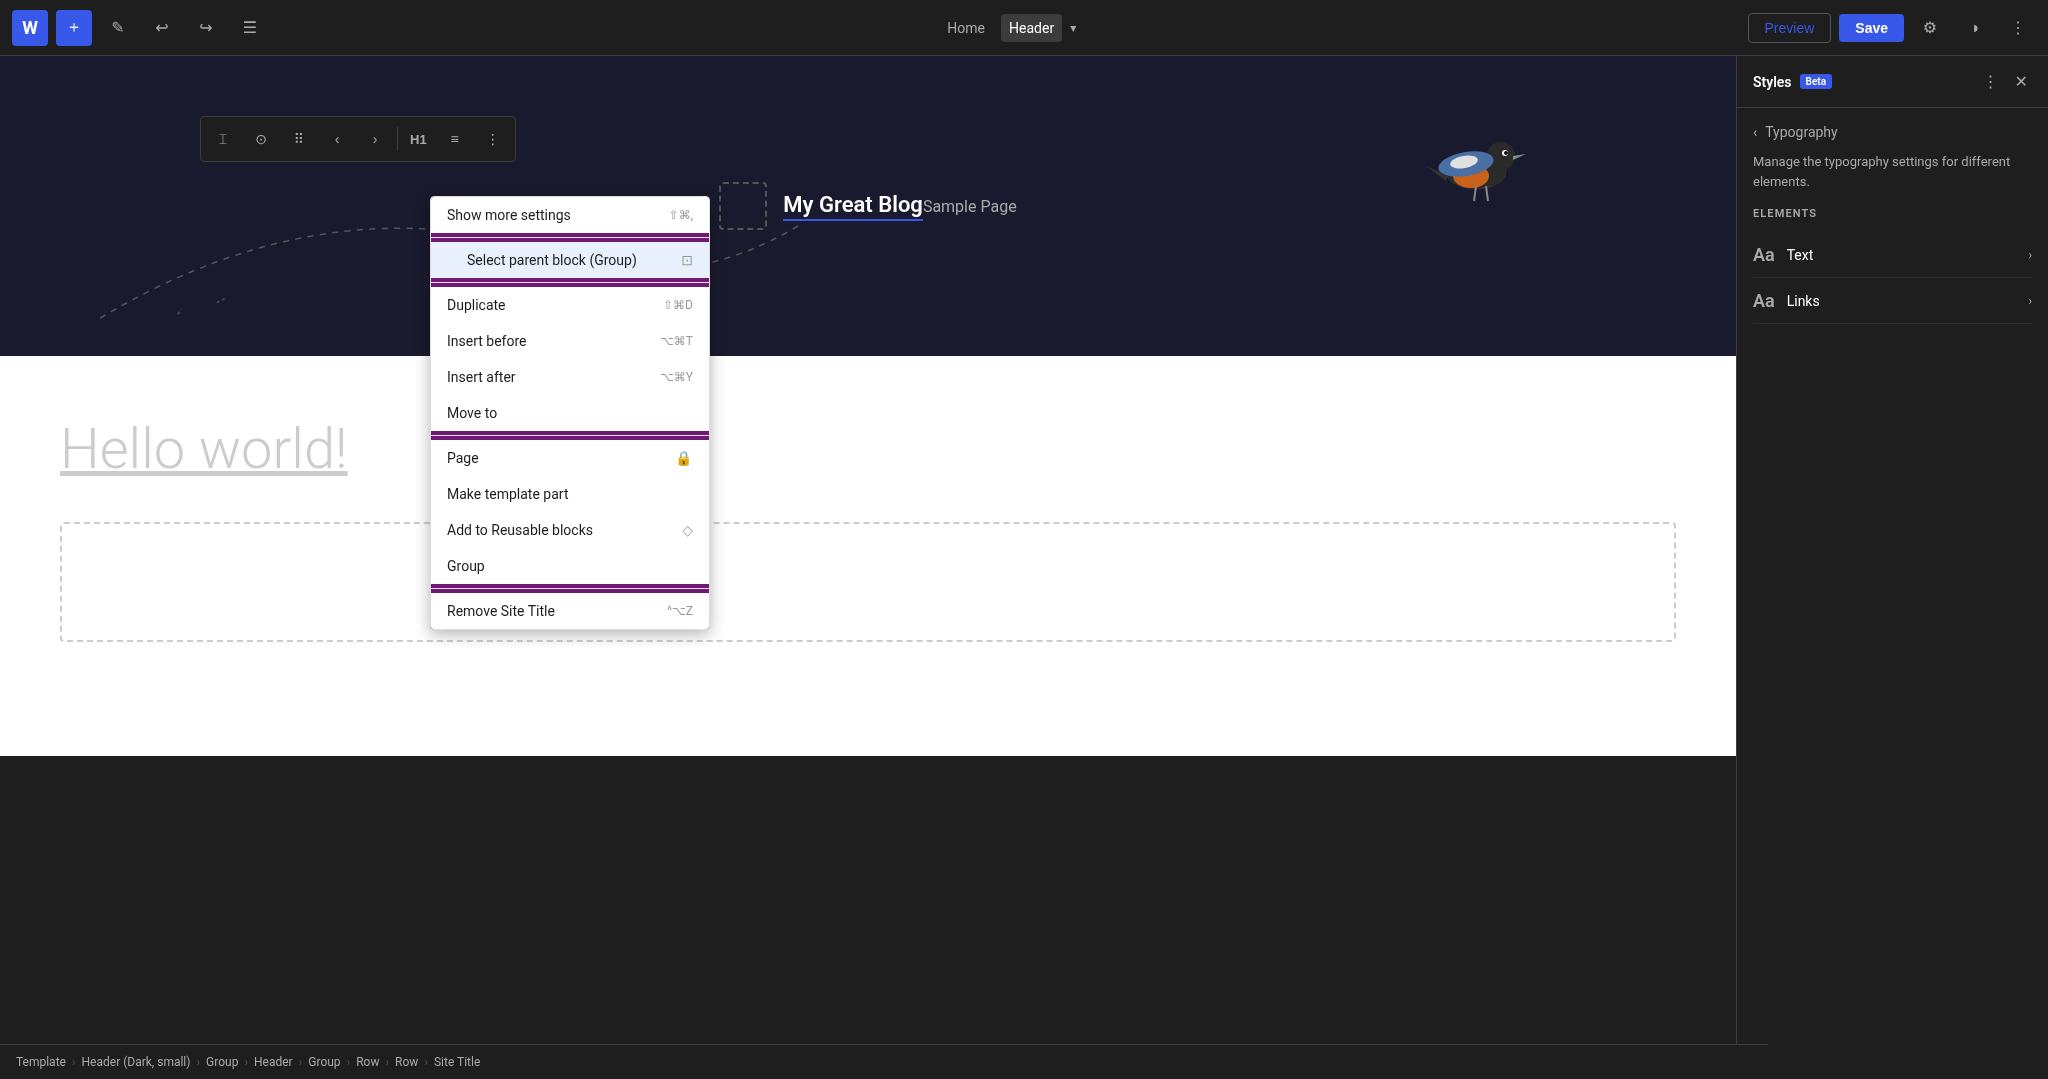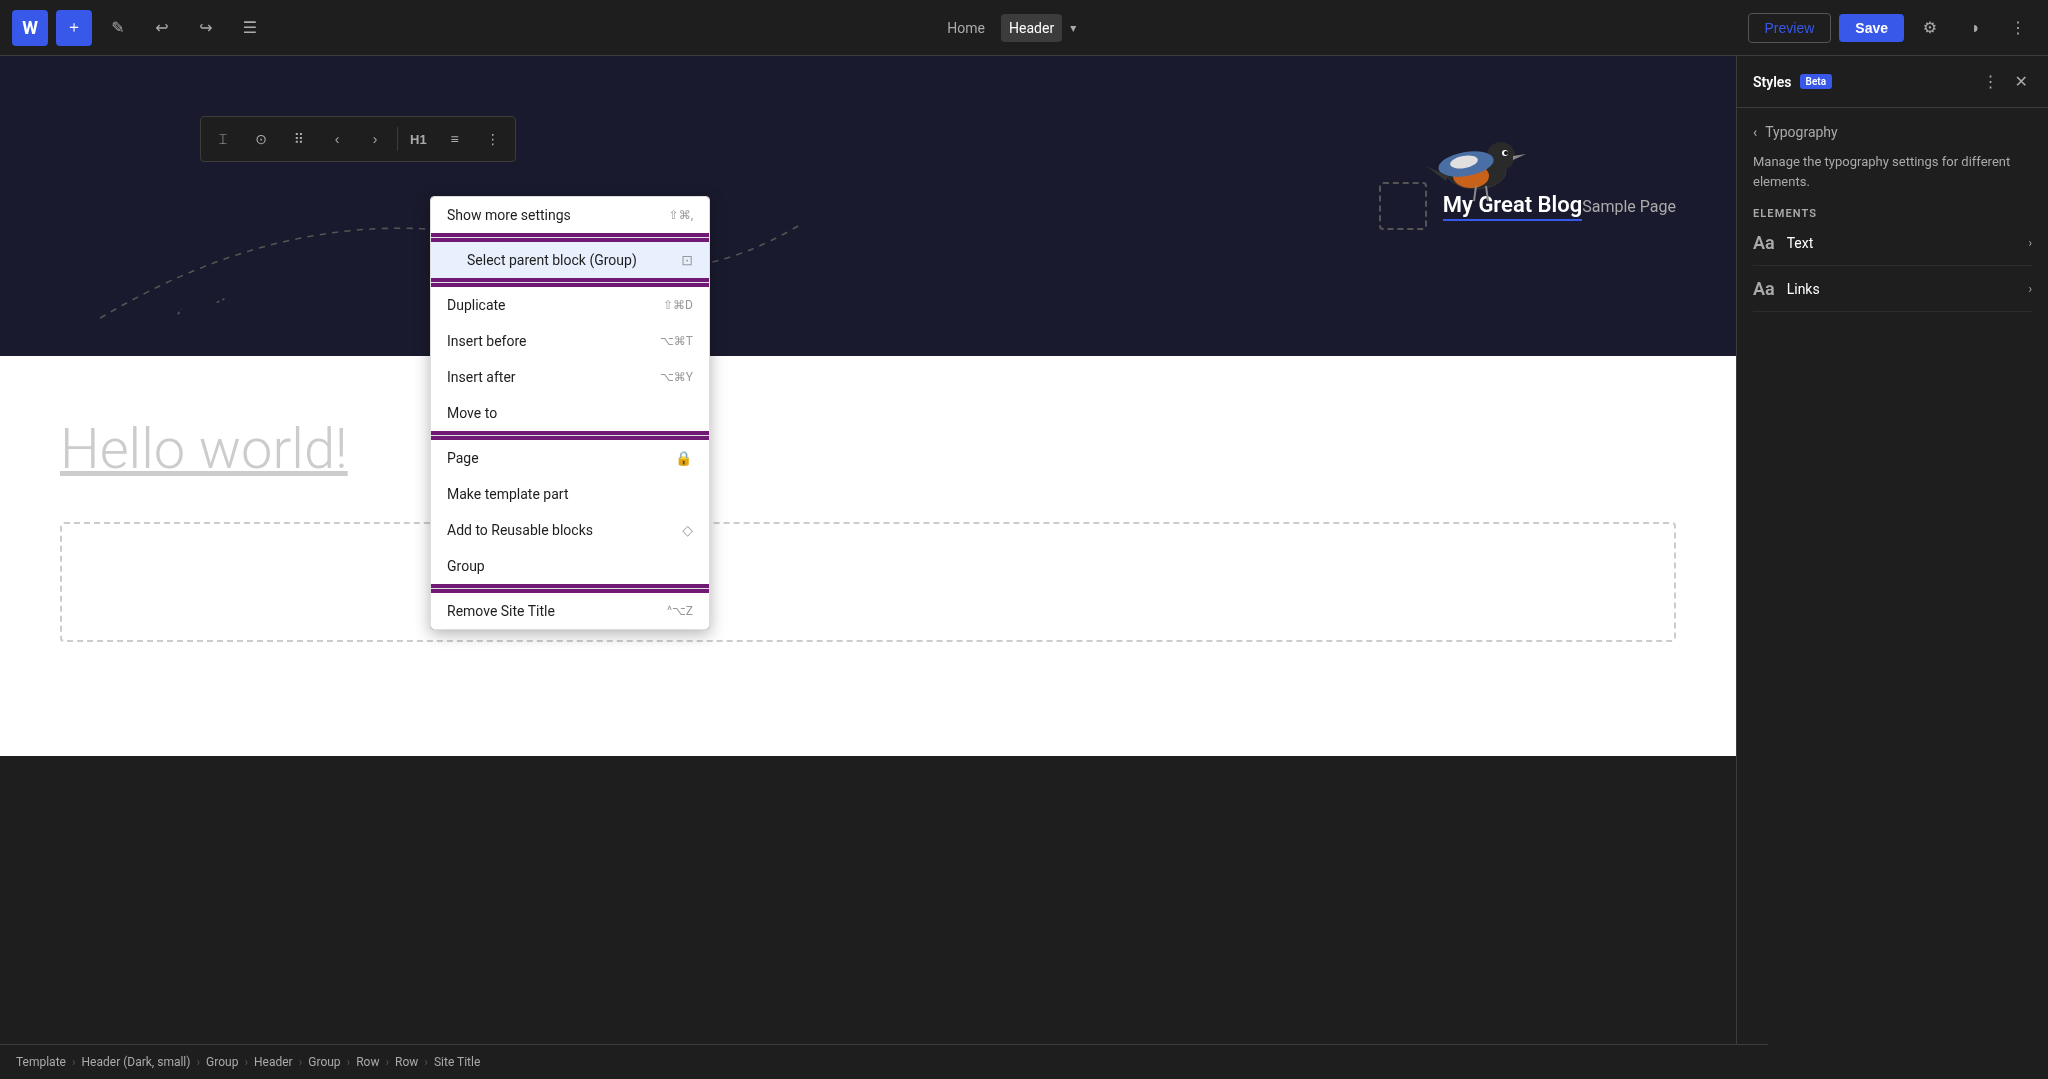--- a/index.html
+++ b/index.html
@@ -41,21 +41,21 @@
     .main { display: flex; padding-top: 56px; height: 100vh; }
 
     
     .editor { flex: 1; overflow-y: auto; background: #1e1e1e; position: relative; }
 
     
     .header-section {
       background: #1a1a2e; min-height: 300px; position: relative;
       display: flex; align-items: center; padding: 0 60px;
     }
-    .header-section-inner { display: flex; align-items: center; width: 100%; justify-content: flex-end; }
+    .header-section-inner { display: flex; align-items: center; width: 100%; justify-content: center; }
     .site-title-area { display: flex; align-items: center; gap: 16px; position: relative; }
     .site-title-placeholder {
       width: 48px; height: 48px; border: 2px dashed #555; border-radius: 4px; background: transparent;
     }
     .site-title-text {
       color: white; font-size: 22px; font-weight: 600; cursor: pointer;
       border-bottom: 2px solid #3858e9; padding-bottom: 2px;
     }
     .sample-page { color: #aaa; font-size: 16px; }
 
@@ -119,21 +119,21 @@
       padding: 12px 16px; border-bottom: 1px solid #3c3c3c;
     }
     .panel-title { color: white; font-size: 14px; font-weight: 600; }
     .beta-badge {
       background: #3858e9; color: white; font-size: 10px; padding: 2px 6px; border-radius: 3px; font-weight: 600;
     }
     .panel-actions { display: flex; gap: 8px; align-items: center; }
     .panel-icon-btn { background: transparent; border: none; color: #aaa; cursor: pointer; font-size: 16px; padding: 4px; }
     .panel-back { display: flex; align-items: center; gap: 8px; color: #aaa; font-size: 14px; cursor: pointer; margin-bottom: 12px; }
     .panel-desc { color: #aaa; font-size: 13px; line-height: 1.5; margin-bottom: 16px; }
-    .elements-label { color: #aaa; font-size: 11px; text-transform: uppercase; letter-spacing: 0.1em; font-weight: 600; }
+    .elements-label { color: #aaa; font-size: 11px; text-transform: uppercase; letter-spacing: 0.1em; margin-bottom: 12px; font-weight: 600; }
     .element-item {
       display: flex; align-items: center; justify-content: space-between;
       padding: 12px 0; border-bottom: 1px solid #2c2c2c; cursor: pointer;
     }
     .element-item-left { display: flex; align-items: center; gap: 12px; }
     .element-aa { color: #aaa; font-size: 18px; font-weight: 600; }
     .element-name { color: white; font-size: 14px; }
     .element-chevron { color: #aaa; font-size: 12px; }
 
     

